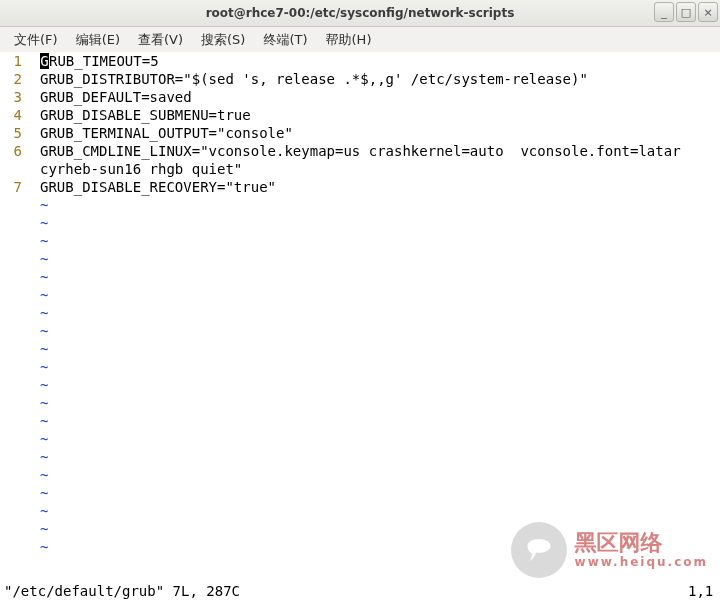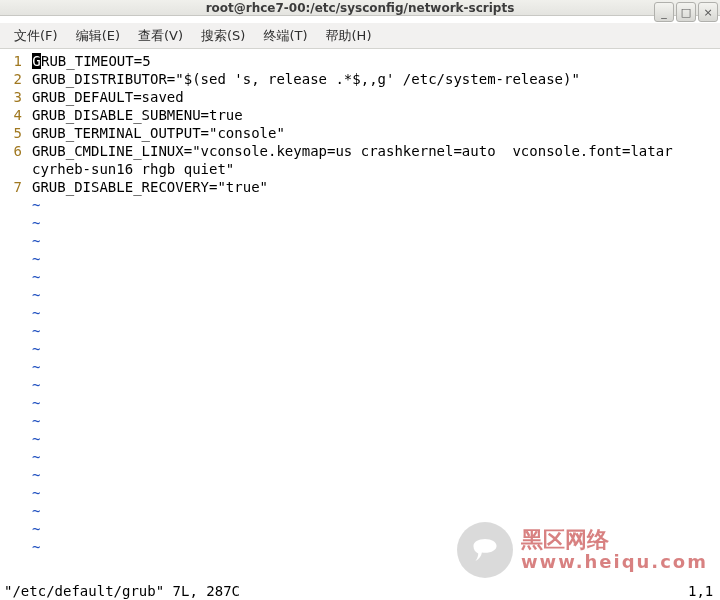--- a/index.html
+++ b/index.html
@@ -6,21 +6,21 @@
   html, body {
     margin: 0; padding: 0;
     width: 720px; height: 600px;
     font-family: "DejaVu Sans", "WenQuanYi Micro Hei", sans-serif;
     font-size: 13px;
     background: #fff;
     overflow: hidden;
     position: relative;
   }
   .titlebar {
-    height: 16px;
+    height: 27px;
     background: linear-gradient(to bottom, #f0f0ec, #e4e4e0);
     border-bottom: 1px solid #c8c8c4;
     display: flex;
     align-items: center;
     justify-content: center;
     position: relative;
     color: #3c3c3c;
   }
   .titlebar-title { font-weight: bold; font-size: 12px; }
   .window-controls {
@@ -35,38 +35,38 @@
     display: flex; align-items: center; justify-content: center;
     font-size: 11px; color: #555;
     cursor: pointer;
   }
   .menubar {
     height: 26px;
     background: #f2f1f0;
     border-bottom: 1px solid #d4d4d0;
     display: flex; align-items: center;
     padding: 0 6px; gap: 2px;
-    font-size: 13px; color: #2e2e2e; margin-top: 7px;
+    font-size: 13px; color: #2e2e2e;
   }
   .menu-item { padding: 3px 8px; cursor: pointer; }
   .editor {
     position: absolute;
     top: 52px; left: 0; right: 0; bottom: 18px;
     background: #fff;
     font-family: "DejaVu Sans Mono", "Courier New", monospace;
     font-size: 14px;
     line-height: 18px;
     white-space: pre;
     color: #000;
   }
   .gutter {
     position: absolute; left: 0; top: 0; width: 28px;
     color: #a07820; text-align: right; padding-right: 6px;
   }
-  .code { position: absolute; left: 32px; top: 0; right: 0; }
+  .code { position: absolute; left: 40px; top: 0; right: 0; }
   .code-line { height: 18px; }
   .gutter-line { height: 18px; }
   .cursor-block {
     display: inline-block; width: 9px; height: 16px;
     background: #000; color: #fff;
     text-align: center; line-height: 16px;
     vertical-align: top; margin-top: 1px;
   }
   .tilde { color: #2050c0; }
   .statusbar {
@@ -83,21 +83,21 @@
     display: flex; align-items: center; gap: 8px;
     opacity: 0.55; pointer-events: none;
   }
   .watermark-logo {
     width: 56px; height: 56px; border-radius: 50%;
     background: #bdbdbd;
     display: flex; align-items: center; justify-content: center;
   }
   .watermark-logo svg { width: 34px; height: 34px; }
   .watermark-text { color: #b91c1c; font-size: 22px; font-weight: 600; line-height: 1.1; }
-  .watermark-text .row2 { font-size: 18px; letter-spacing: 2px; }
+  .watermark-text .row2 { font-size: 12px; letter-spacing: 2px; }
 </style>
 </head>
 <body>
 
 <div class="titlebar">
   <span class="titlebar-title">root@rhce7-00:/etc/sysconfig/network-scripts</span>
   <div class="window-controls">
     <div class="win-btn">_</div>
     <div class="win-btn">□</div>
     <div class="win-btn">×</div>

